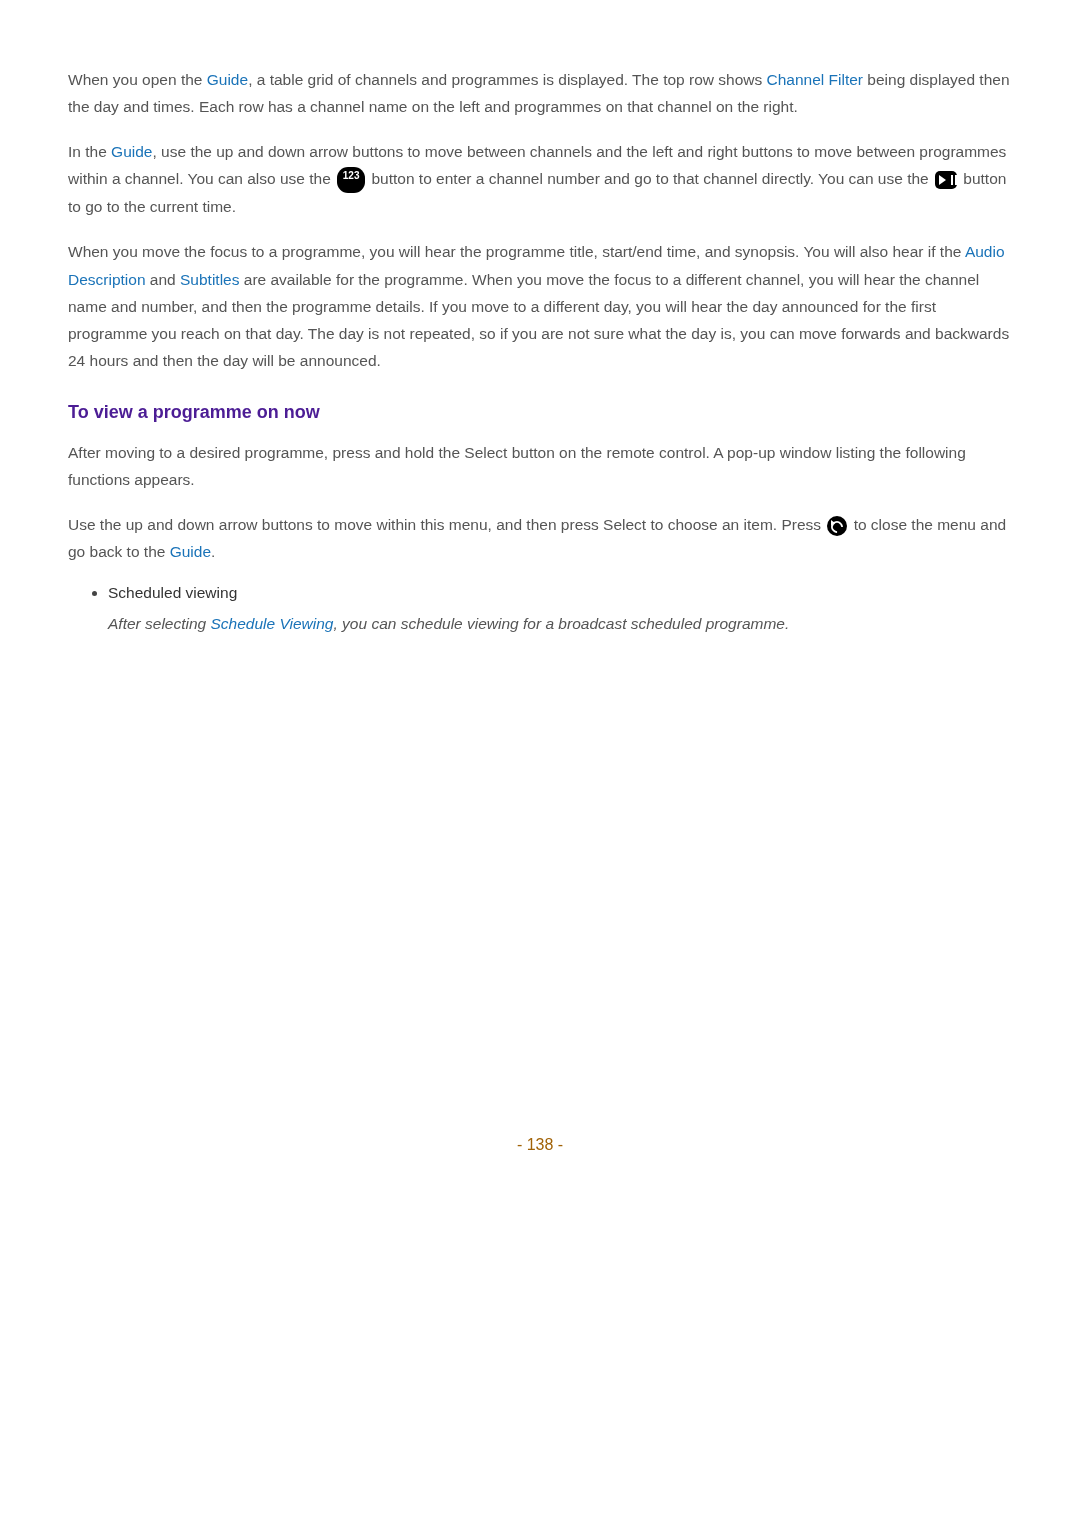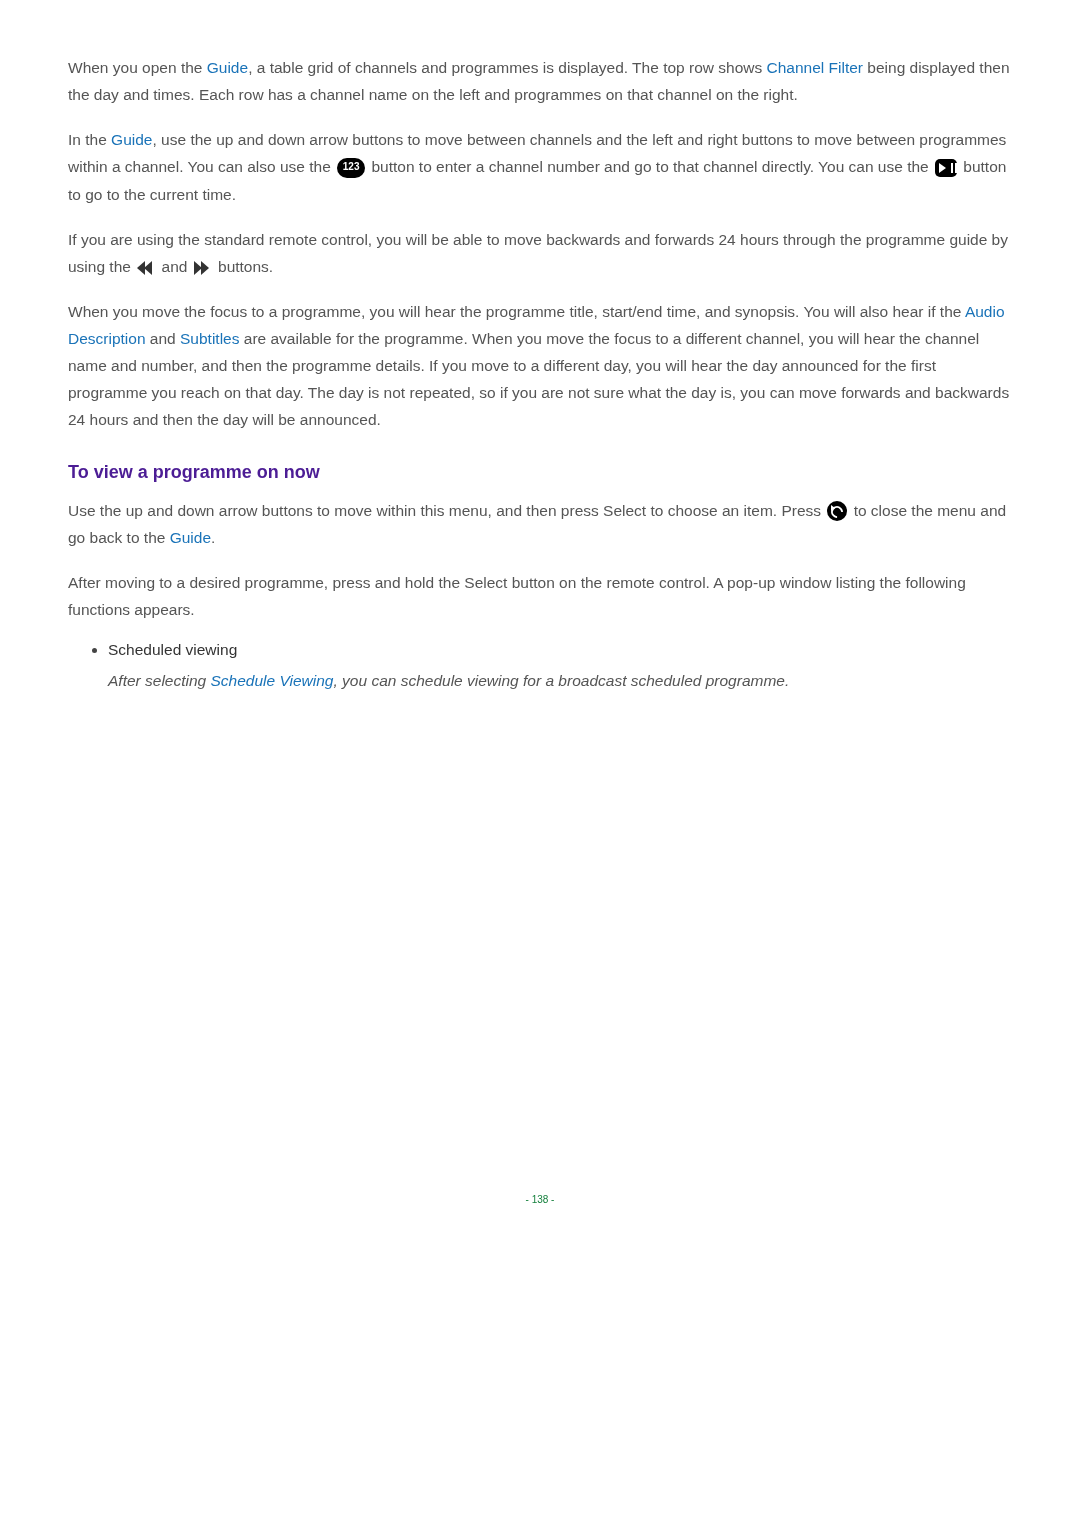--- a/index.html
+++ b/index.html
@@ -9,21 +9,21 @@
     background: white;
     width: 1080px;
     color: #444;
   }
   .page {
     padding: 50px 68px 40px 68px;
   }
   p {
     font-size: 15.5px;
     line-height: 1.75;
-    margin: 4px 0 18px 0;
+    margin: 16px 0 18px 0;
     color: #555;
   }
   .highlight {
     color: #1a73b8;
   }
   h3 {
     font-size: 18px;
     font-weight: 600;
     color: #4c1d95;
     margin: 28px 0 14px 0;
@@ -34,21 +34,21 @@
     width: 22px;
     height: 22px;
     background: #000;
     border-radius: 4px;
     position: relative;
     margin: 0 2px;
   }
   .icon-123 {
     border-radius: 11px;
     width: 28px;
-    height: 20px;
+    height: 26px;
     color: white;
     font-size: 10px;
     font-weight: bold;
     text-align: center;
     line-height: 18px;
   }
   .icon-playpause {
     border-radius: 5px;
     width: 22px;
     height: 18px;
@@ -159,55 +159,52 @@
   }
   .li-body {
     margin-top: 10px;
     color: #555;
     font-size: 15.5px;
     line-height: 1.6;
     font-style: italic;
   }
   .page-num {
     text-align: center;
-    font-size: 10px;
-    color: #15803d;
+    font-size: 16px;
+    color: #a16207;
     margin-top: 500px;
   }
 </style>
 </head>
 <body>
 
 <div class="page">
 
   <p>
     <span>When you open the </span><span class="highlight">Guide</span><span>, a table grid of channels and programmes is displayed. The top row shows </span><span class="highlight">Channel Filter</span><span> being displayed then the day and times. Each row has a channel name on the left and programmes on that channel on the right.</span>
   </p>
 
   <p>
     <span>In the </span><span class="highlight">Guide</span><span>, use the up and down arrow buttons to move between channels and the left and right buttons to move between programmes within a channel. You can also use the </span><span class="icon icon-123">123</span><span> button to enter a channel number and go to that channel directly. You can use the </span><span class="icon icon-playpause"></span><span> button to go to the current time.</span>
   </p>
 
-  <p>
-    <span>If you are using the standard remote control, you will be able to move backwards and forwards 24 hours through the programme guide by using the </span><span class="icon icon-rewind"></span><span> and </span><span class="icon icon-forward"></span><span> buttons.</span>
-  </p>
 
   <p>
     <span>When you move the focus to a programme, you will hear the programme title, start/end time, and synopsis. You will also hear if the </span><span class="highlight">Audio Description</span><span> and </span><span class="highlight">Subtitles</span><span> are available for the programme. When you move the focus to a different channel, you will hear the channel name and number, and then the programme details. If you move to a different day, you will hear the day announced for the first programme you reach on that day. The day is not repeated, so if you are not sure what the day is, you can move forwards and backwards 24 hours and then the day will be announced.</span>
   </p>
 
   <h3>To view a programme on now</h3>
 
 
 
+  <p>After moving to a desired programme, press and hold the Select button on the remote control. A pop-up window listing the following functions appears.</p>
+
   <p>
     <span>Use the up and down arrow buttons to move within this menu, and then press Select to choose an item. Press </span><span class="icon icon-return"></span><span> to close the menu and go back to the </span><span class="highlight">Guide</span><span>.</span>
   </p>
-
-  <p>After moving to a desired programme, press and hold the Select button on the remote control. A pop-up window listing the following functions appears.</p>
 
   <ul>
     <li>
       <span class="li-title">Scheduled viewing</span>
       <div class="li-body">
         <span>After selecting </span><span class="highlight">Schedule Viewing</span><span>, you can schedule viewing for a broadcast scheduled programme.</span>
       </div>
     </li>
   </ul>
 

